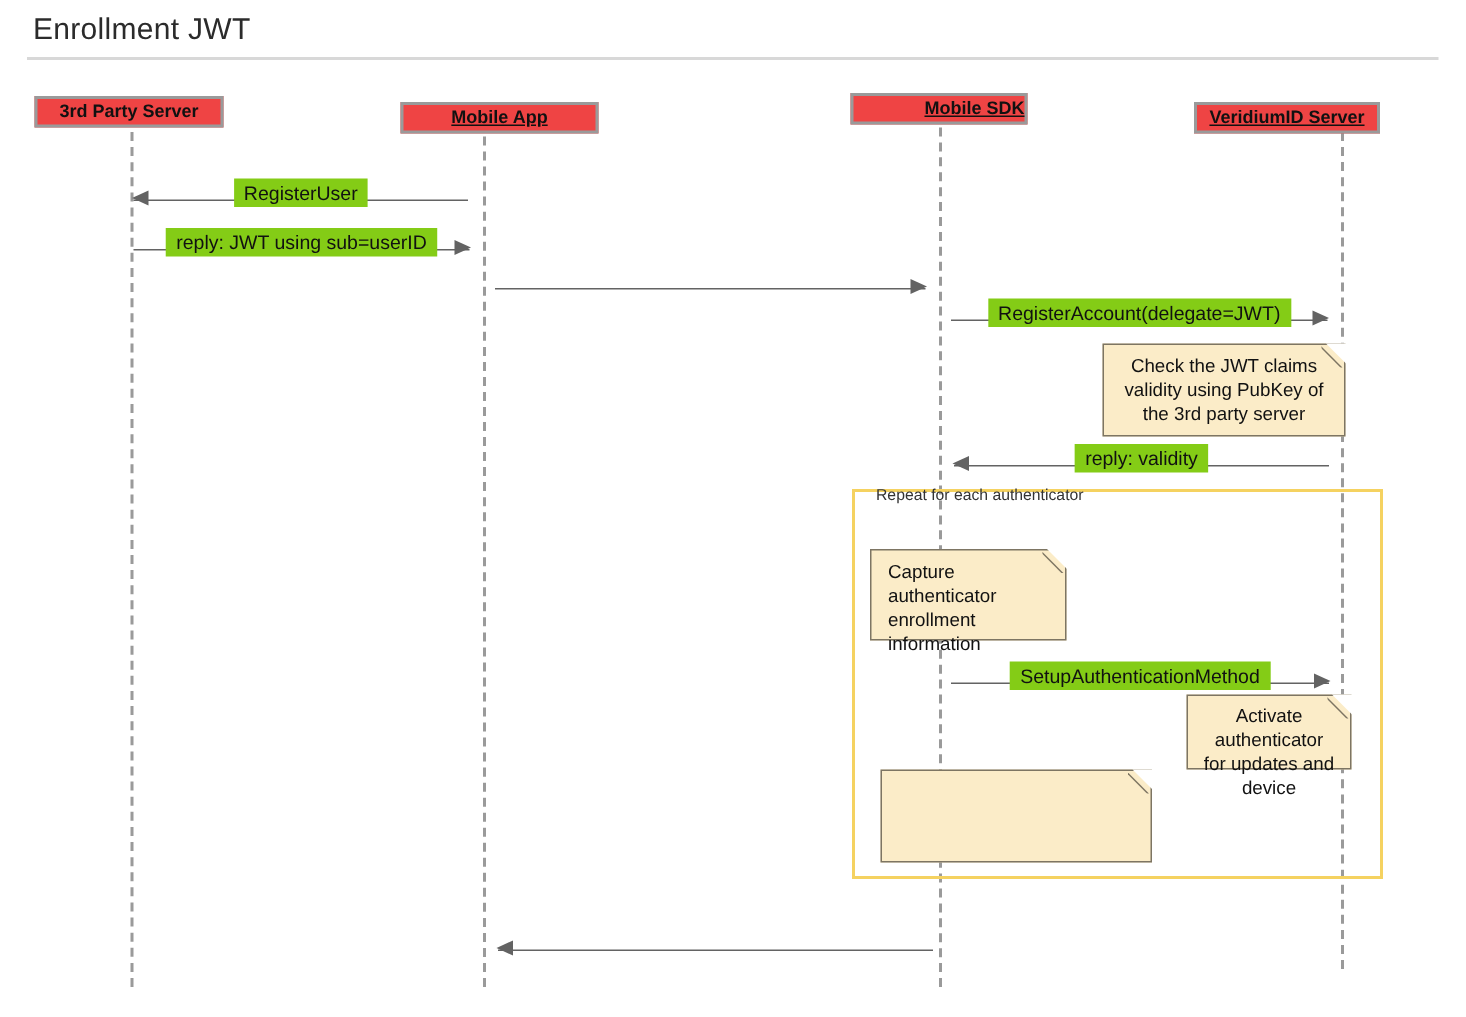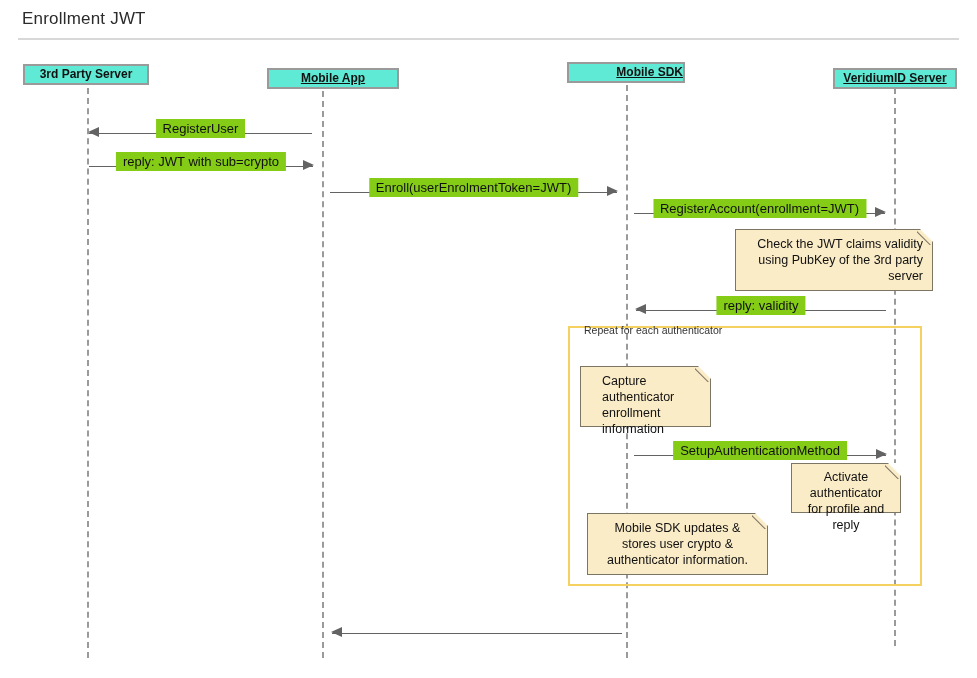--- a/index.html
+++ b/index.html
@@ -14,21 +14,21 @@
     color: #1a1a1a;
     position: relative;
     overflow: hidden;
   }
 
   
   #page-title {
     position: absolute;
     left: 22px;
     top: 9px;
-    font-size: 17px;
+    font-size: 20px;
     color: #2b2b2b;
     letter-spacing: 0.2px;
     white-space: nowrap;
   }
   #title-rule {
     position: absolute;
     left: 18px;
     top: 38px;
     width: 941px;
     height: 2px;
@@ -39,21 +39,21 @@
   .lifeline {
     position: absolute;
     width: 0;
     border-left: 2px dashed #9a9a9a;
   }
 
   
   .participant {
     position: absolute;
     box-sizing: border-box;
-    background: #5eead4;
+    background: #ef4444;
     border: 2px solid #9a9a9a;
     height: 21px;
     line-height: 17px;
     text-align: center;
     font-size: 12px;
     font-weight: bold;
     color: #111;
     white-space: nowrap;
   }
   .participant.underlined span { text-decoration: underline; }
@@ -164,83 +164,81 @@
 
 <div class="participant" style="left:23px; top:64px; width:126px;">
   <span>3rd Party Server</span>
 </div>
 <div class="participant underlined" style="left:267px; top:68px; width:132px;">
   <span>Mobile App</span>
 </div>
 <div class="participant underlined" style="left:567px; top:62px; width:118px;text-align:right;">
   <span>Mobile SDK</span>
 </div>
-<div class="participant underlined" style="left:833px; top:68px; width:124px;">
+<div class="participant underlined" style="left:796px; top:68px; width:124px;">
   <span>VeridiumID Server</span>
 </div>
 
 <div id="loop-frame" style="left:568px; top:326px; width:354px; height:260px;"></div>
 <div id="loop-label" style="left:584px; top:324px;">Repeat for each authenticator</div>
 
 <div class="msg to-left" style="left:89px; top:119px; width:223px;">
   <div class="line"></div>
   <div class="head"></div>
   <div class="label">RegisterUser</div>
 </div>
 
 <div class="msg to-right" style="left:89px; top:152px; width:224px;">
   <div class="line"></div>
   <div class="head"></div>
-  <div class="label">reply: JWT with sub=crypto</div>
+  <div class="label">reply: JWT using sub=userID</div>
 </div>
 
 <div class="msg to-right" style="left:330px; top:178px; width:287px;">
   <div class="line"></div>
   <div class="head"></div>
-  <div class="label">Enroll(userEnrolmentToken=JWT)</div>
 </div>
 
 <div class="msg to-right" style="left:634px; top:199px; width:251px;">
   <div class="line"></div>
   <div class="head"></div>
-  <div class="label">RegisterAccount(enrollment=JWT)</div>
+  <div class="label">RegisterAccount(delegate=JWT)</div>
 </div>
 
 <div class="msg to-left" style="left:636px; top:296px; width:250px;">
   <div class="line"></div>
   <div class="head"></div>
   <div class="label">reply: validity</div>
 </div>
 
 <div class="msg to-right" style="left:634px; top:441px; width:252px;">
   <div class="line"></div>
   <div class="head"></div>
   <div class="label">SetupAuthenticationMethod</div>
 </div>
 
 <div class="msg to-left" style="left:332px; top:619px; width:290px;">
   <div class="line"></div>
   <div class="head"></div>
 </div>
 
-<div class="note" style="left:735px; top:229px; width:198px; height:62px;text-align:right;">
+<div class="note" style="left:735px; top:229px; width:162px; height:62px;">
   <div class="fold"></div>
   <div class="fold-edge"></div>
   <span>Check the JWT claims validity using PubKey of the 3rd party server</span>
 </div>
 
-<div class="note left-align" style="left:580px; top:366px; width:131px; height:61px; padding-left:21px;">
+<div class="note left-align" style="left:580px; top:366px; width:131px; height:61px; padding-left:11px;">
   <div class="fold"></div>
   <div class="fold-edge"></div>
   <span>Capture authenticator enrollment information</span>
 </div>
 
 <div class="note" style="left:791px; top:463px; width:110px; height:50px; padding-top:5px;">
   <div class="fold"></div>
   <div class="fold-edge"></div>
-  <span>Activate authenticator for profile and reply</span>
+  <span>Activate authenticator for updates and device</span>
 </div>
 
 <div class="note" style="left:587px; top:513px; width:181px; height:62px;">
   <div class="fold"></div>
   <div class="fold-edge"></div>
-  <span>Mobile SDK updates &amp; stores user crypto &amp; authenticator information.</span>
 </div>
 
 </body></html>

